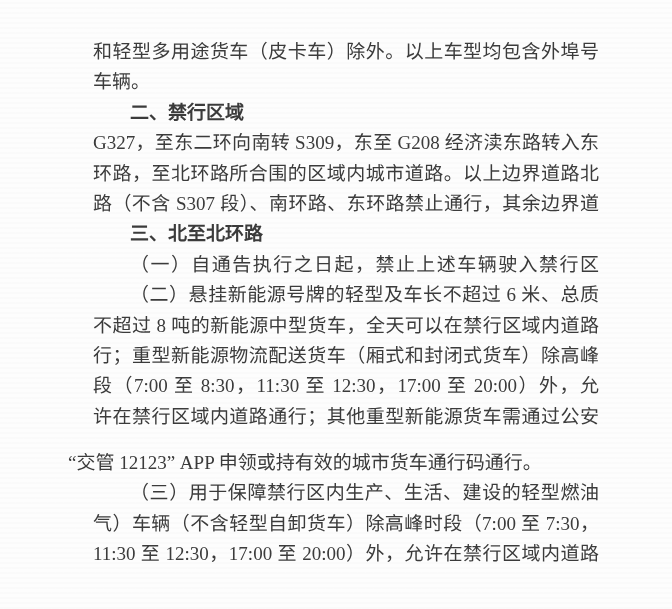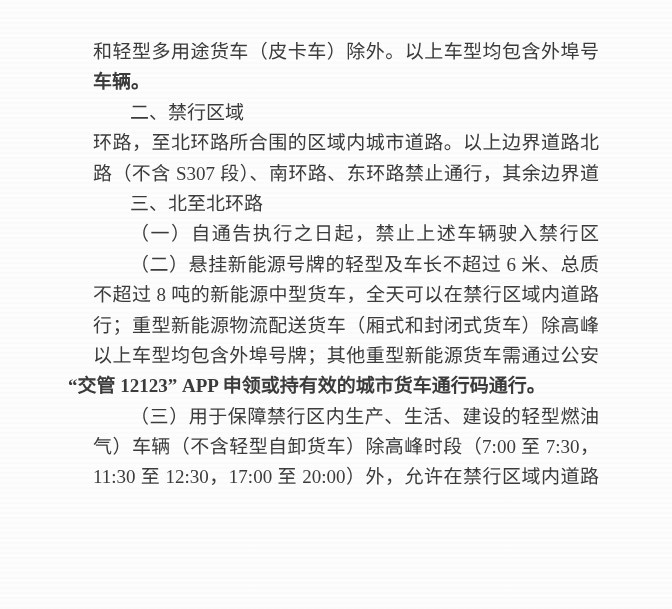--- a/index.html
+++ b/index.html
@@ -26,62 +26,64 @@
       repeating-linear-gradient(0deg, rgba(0,0,0,0.012) 0 2px, rgba(0,0,0,0) 2px 5px),
       #fdfdfd;
   }
   .line {
     height: 30.4px;
     overflow: hidden;
     text-align: justify;
     text-align-last: justify;
   }
   .heading {
-    font-weight: 400;
+    font-weight: 700;
     text-align: center;
     text-align-last: left;
   }
   .indent {
     text-indent: 37px;
   }
   .last {
     text-align: center;
     text-align-last: left;
-    font-weight: bold;
   }
   .hang {
     margin-left: -25px;
+    margin-top: 16px;
   }
 </style>
 </head>
 <body>
 
 <div class="page" id="doc" style="color: rgb(59, 59, 59);">
     <div>
       <div class="line">和轻型多用途货车（皮卡车）除外。以上车型均包含外埠号牌</div>
       <div class="line last">车辆。</div>
     </div>
     <div>
       <div class="line heading indent">二、禁行区域</div>
     </div>
     <div>
+      <div class="line">G327，至东二环向南转 S309，东至 G208 经济渎东路转入东</div>
       <div class="line">环路，至北环路所合围的区域内城市道路。以上边界道路北环</div>
       <div class="line">路（不含 S307 段）、南环路、东环路禁止通行，其余边界道路</div>
     </div>
     <div>
       <div class="line heading indent">三、北至北环路</div>
     </div>
     <div>
       <div class="line indent">（一）自通告执行之日起，禁止上述车辆驶入禁行区域。</div>
     </div>
     <div>
       <div class="line indent">（二）悬挂新能源号牌的轻型及车长不超过 6 米、总质量</div>
       <div class="line">不超过 8 吨的新能源中型货车，全天可以在禁行区域内道路通</div>
       <div class="line">行；重型新能源物流配送货车（厢式和封闭式货车）除高峰时</div>
-      <div class="line">以上车型均包含外埠号牌；其他重型新能源货车需通过公安</div>
+      <div class="line">段（7:00 至 8:30，11:30 至 12:30，17:00 至 20:00）外，允</div>
+      <div class="line">许在禁行区域内道路通行；其他重型新能源货车需通过公安</div>
       <div class="line last hang">“交管 12123” APP 申领或持有效的城市货车通行码通行。</div>
     </div>
     <div>
       <div class="line indent">（三）用于保障禁行区内生产、生活、建设的轻型燃油（燃</div>
       <div class="line">气）车辆（不含轻型自卸货车）除高峰时段（7:00 至 7:30，</div>
       <div class="line">11:30 至 12:30，17:00 至 20:00）外，允许在禁行区域内道路</div>
     </div>
   </div>
 
 </body></html>

